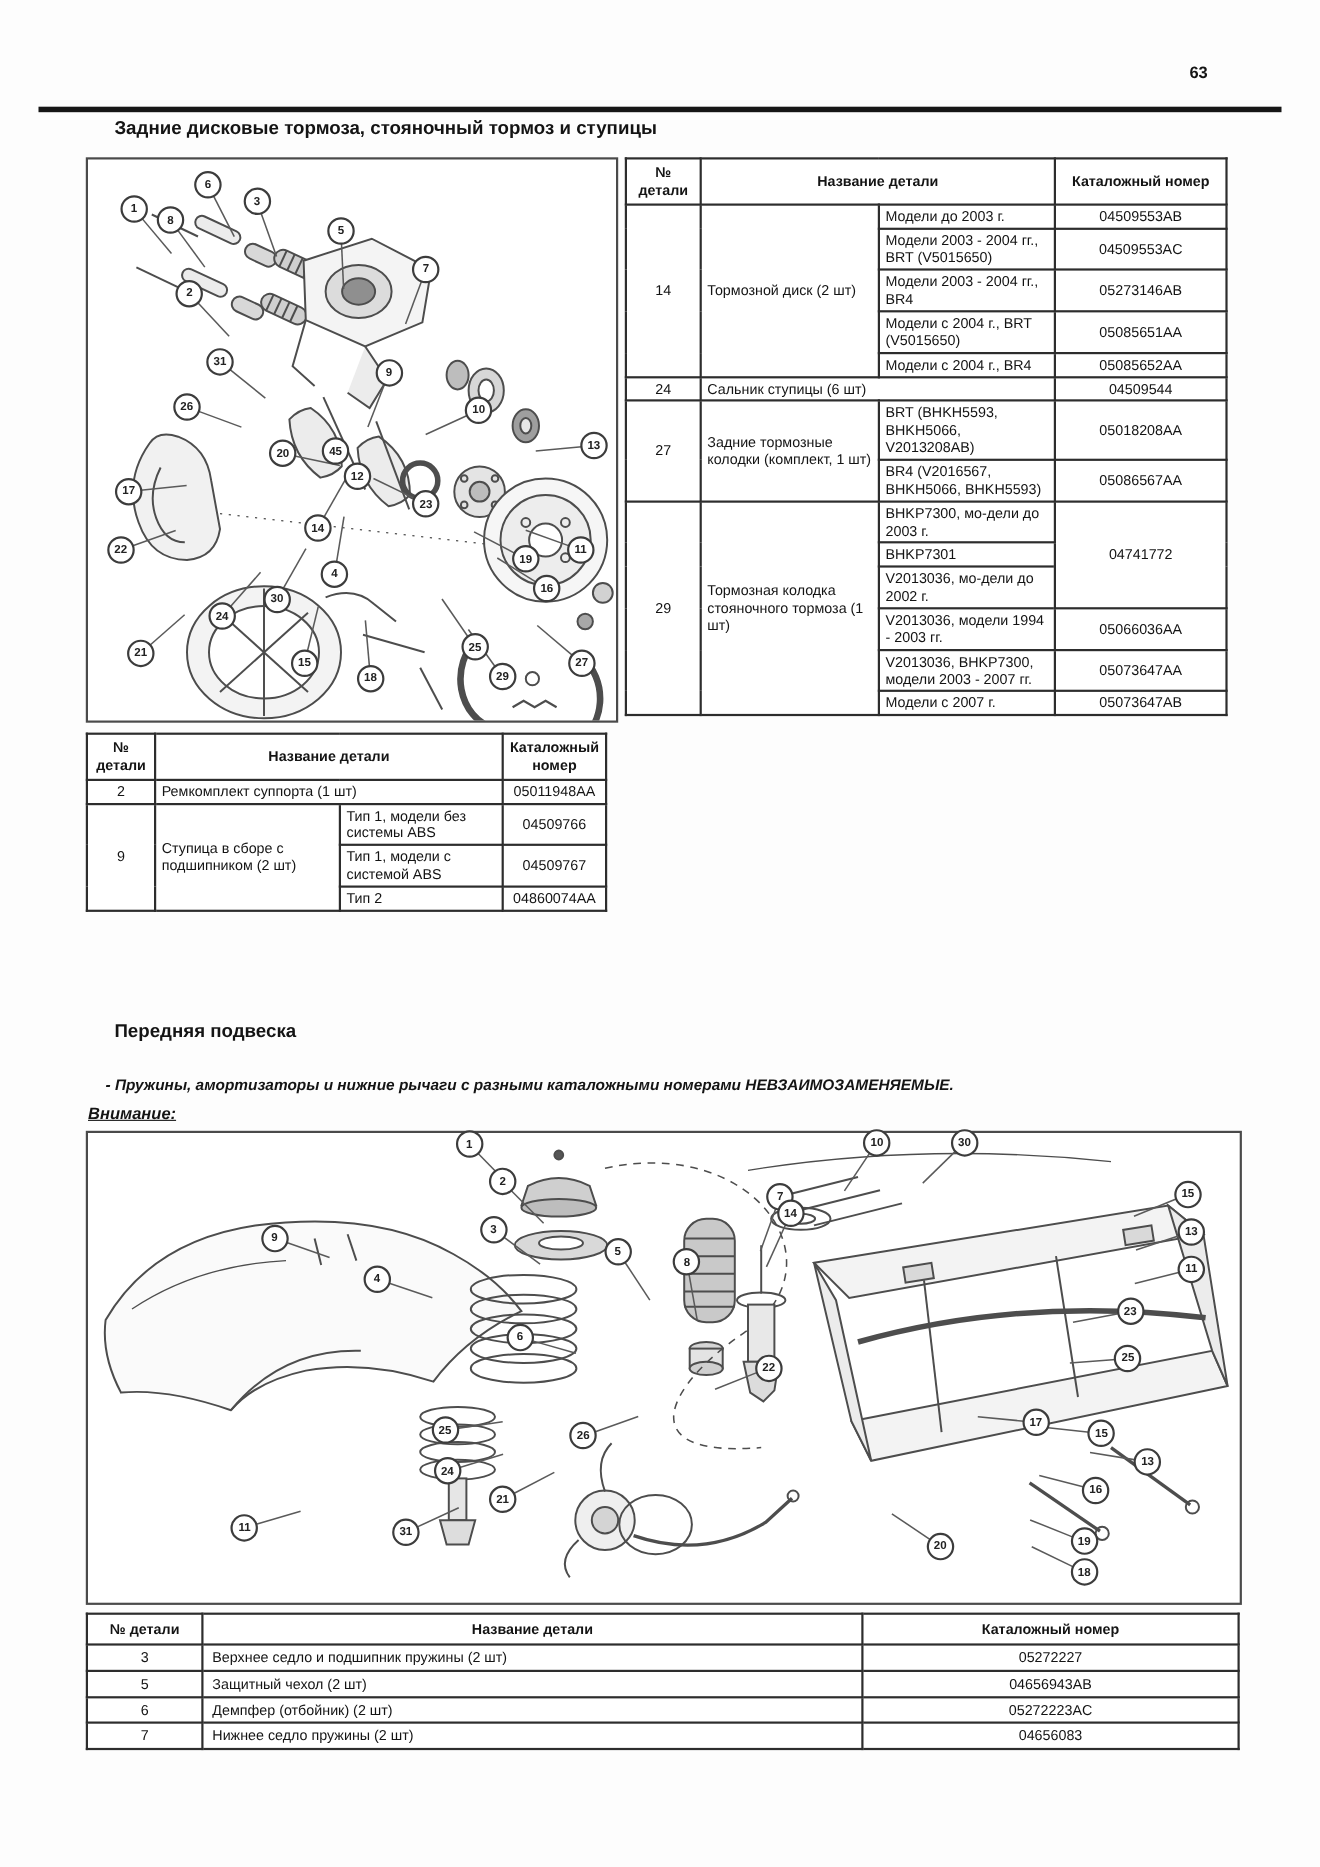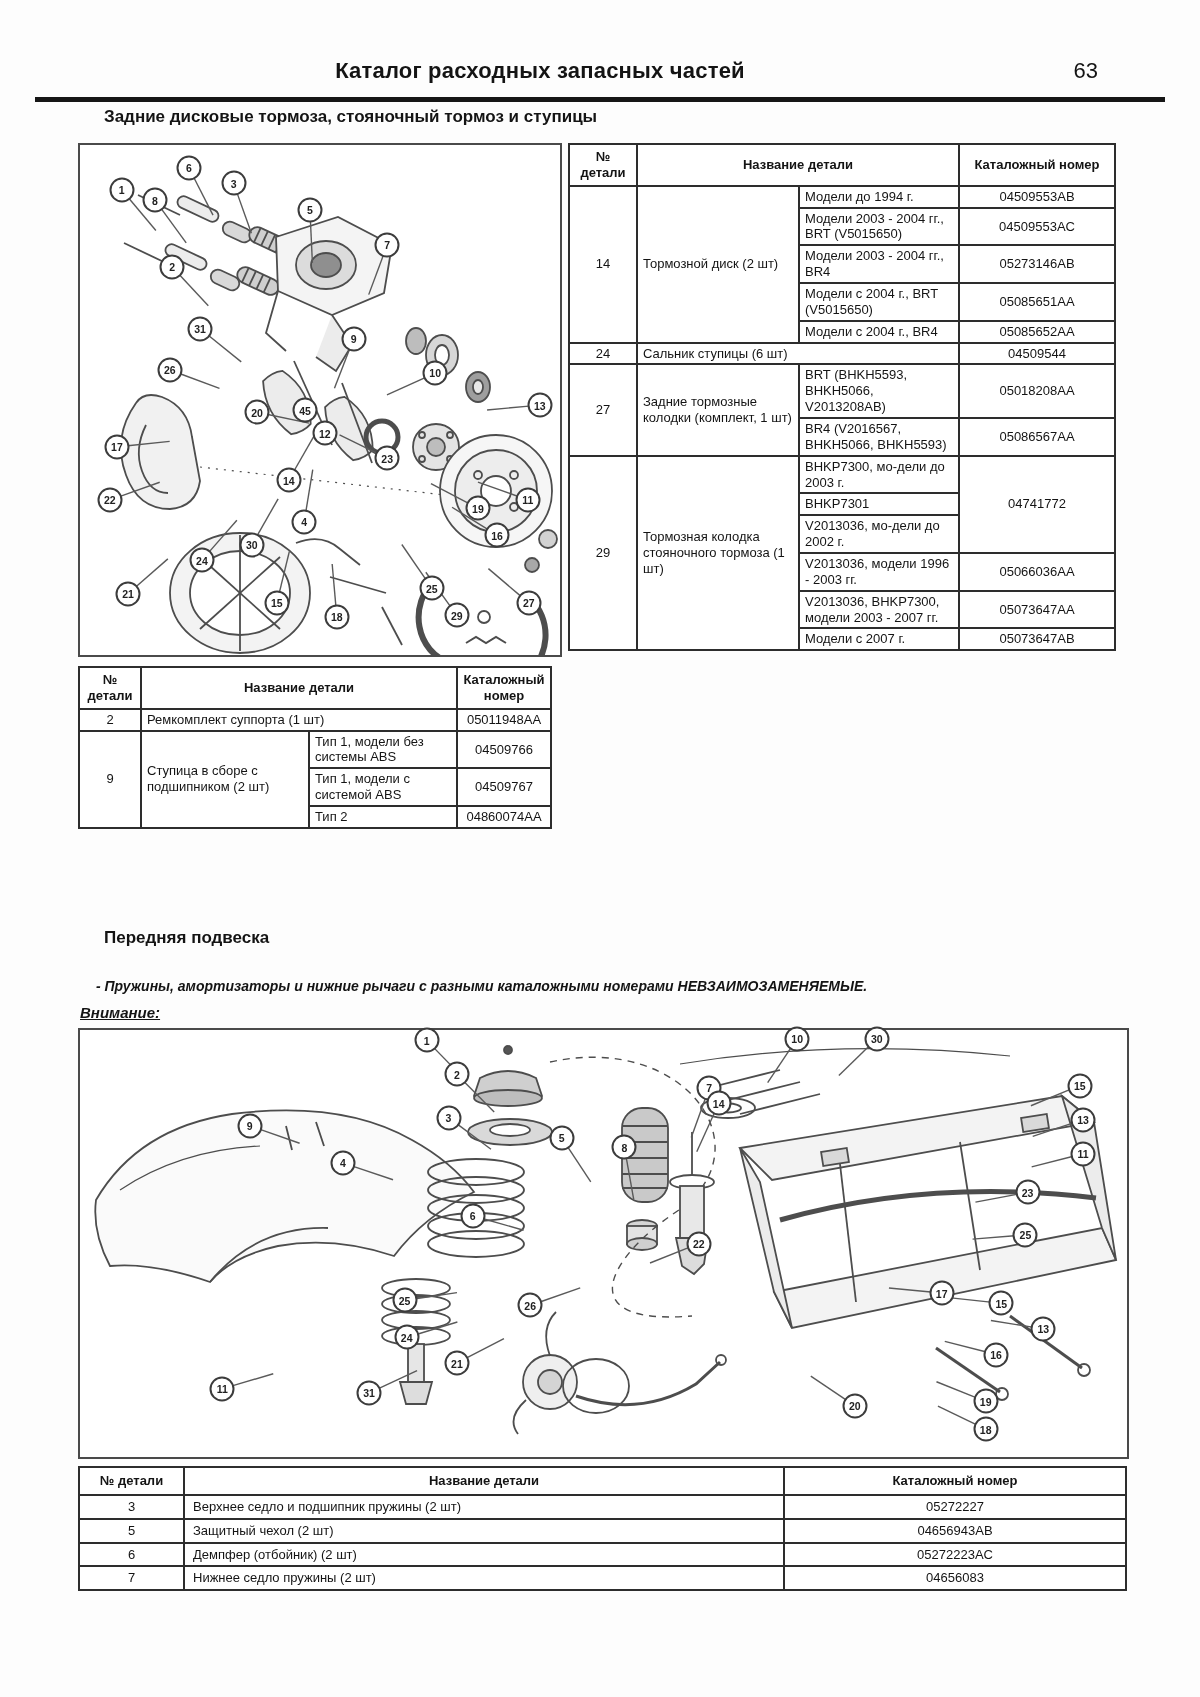--- a/index.html
+++ b/index.html
@@ -2,21 +2,21 @@
 <html><head>
 <meta charset="utf-8">
 <style>
   html,body{margin:0;padding:0;background:#ffffff;}
   #page{position:relative;width:1200px;height:1697px;margin:0 auto;background:#fdfdfd;
         font-family:"Liberation Sans","DejaVu Sans",sans-serif;color:#141414;overflow:hidden;}
 
   
   .hdr-title{position:absolute;left:35px;top:58px;width:1010px;text-align:center;
              font-size:22px;font-weight:bold;letter-spacing:.2px;}
-  .hdr-page{position:absolute;right:102px;top:58px;font-size:22px;font-weight:normal;}
+  .hdr-page{position:absolute;right:102px;top:58px;font-size:15px;font-weight:bold;}
   .hdr-rule{position:absolute;left:35px;top:97px;width:1130px;height:5px;background:#161616;}
 
   .section-title{position:absolute;font-size:17px;font-weight:bold;margin-left:24px;}
   #rear-title{left:80px;top:107px;}
   #front-title{left:80px;top:928px;}
 
   
   .diagram{position:absolute;background:#ffffff;border:2px solid #4a4a4a;}
   #diagram1{left:78px;top:143px;width:480px;height:510px;}
   #diagram2{left:78px;top:1028px;width:1047px;height:427px;}
@@ -46,21 +46,20 @@
   .warning-line{position:absolute;left:96px;width:1030px;font-size:14px;font-weight:bold;
                 font-style:italic;}
   #warning-line-0{top:978px;}
   #warning-line-1{top:999px;}
 </style>
 </head>
 <body>
 
 <div id="page">
 
-  <div class="hdr-title">Каталог расходных запасных частей</div>
   <div class="hdr-page">63</div>
   <div class="hdr-rule"></div>
 
   <div id="rear-title" class="section-title">Задние дисковые тормоза, стояночный тормоз и ступицы</div>
 
   <div id="diagram1" class="diagram">
     <svg class="art" viewBox="0 0 480 510" preserveAspectRatio="none">
       <g fill="none" stroke="#4d4d4d" stroke-width="1.8">
         <line x1="58" y1="50" x2="100" y2="70"></line>
         <rect x="96" y="58" width="44" height="12" rx="6" transform="rotate(25 118 64)" fill="#ececec"></rect>
@@ -206,21 +205,21 @@
       </colgroup>
     <tbody>
         <tr>
       <th>№ детали</th>
       <th colspan="2">Название детали</th>
       <th>Каталожный номер</th>
     </tr>
     <tr>
       <td rowspan="5" class="c">14</td>
       <td rowspan="5">Тормозной диск (2 шт)</td>
-      <td>Модели до 1994 г.</td>
+      <td>Модели до 2003 г.</td>
       <td class="c">04509553AB</td>
     </tr>
     <tr>
       <td>Модели 2003 - 2004 гг., BRT (V5015650)</td>
       <td class="c">04509553AC</td>
     </tr>
     <tr>
       <td>Модели 2003 - 2004 гг., BR4</td>
       <td class="c">05273146AB</td>
     </tr>
@@ -253,21 +252,21 @@
       <td>BHKP7300, мо-дели до 2003 г.</td>
       <td rowspan="3" class="c">04741772</td>
     </tr>
     <tr>
       <td>BHKP7301</td>
     </tr>
     <tr>
       <td>V2013036, мо-дели до 2002 г.</td>
     </tr>
     <tr>
-      <td>V2013036, модели 1996 - 2003 гг.</td>
+      <td>V2013036, модели 1994 - 2003 гг.</td>
       <td class="c">05066036AA</td>
     </tr>
     <tr>
       <td>V2013036, BHKP7300, модели 2003 - 2007 гг.</td>
       <td class="c">05073647AA</td>
     </tr>
     <tr>
       <td>Модели с 2007 г.</td>
       <td class="c">05073647AB</td>
     </tr>

